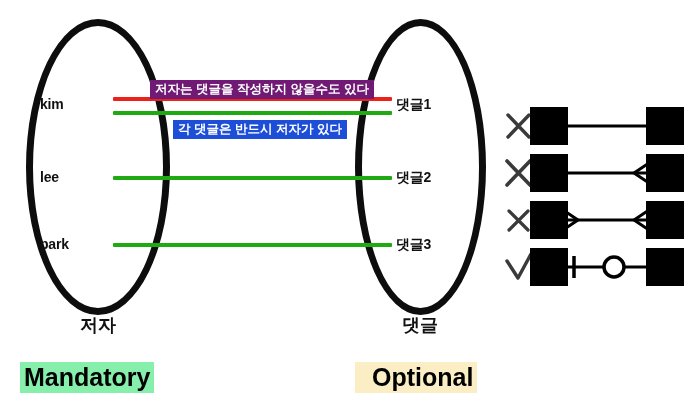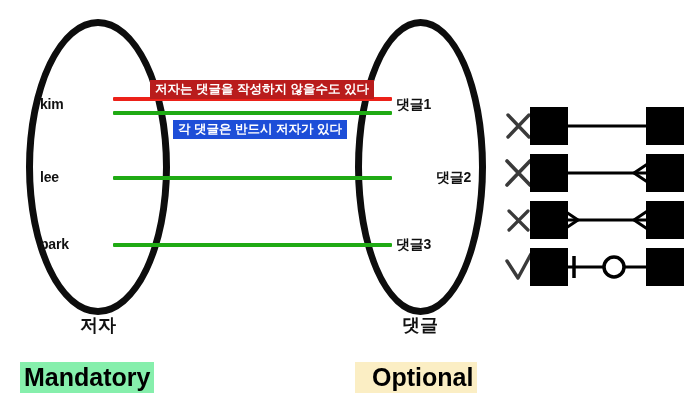--- a/index.html
+++ b/index.html
@@ -71,21 +71,21 @@
   .banner {
     position: absolute;
     font-size: 12.5px;
     font-weight: bold;
     color: #ffffff;
     white-space: nowrap;
     padding: 2px 5px 3px 5px;
     line-height: 1.15;
     box-sizing: border-box;
   }
-  .banner.red   { background: #b91c1c; }
+  .banner.red   { background: #701a75; }
   .banner.green { background: #1d4ed8; }
 
   
   #legend {
     position: absolute;
     left: 500px;
     top: 104px;
     width: 190px;
     height: 190px;
   }
@@ -137,21 +137,21 @@
   <div class="maplink green" style="left:113px; top:243px; width:279px;"></div>
 
   <div class="banner red" style="left:150px; top:80px;">저자는 댓글을 작성하지 않을수도 있다</div>
   <div class="banner green" style="left:173px; top:120px;">각 댓글은 반드시 저자가 있다</div>
 
   <div class="member-label left" style="left:40px; top:96px; width:68px;">kim</div>
   <div class="member-label left" style="left:40px; top:169px; width:68px;">lee</div>
   <div class="member-label left" style="left:40px; top:236px; width:68px;">park</div>
 
   <div class="member-label right" style="left:396px; top:96px;">댓글1</div>
-  <div class="member-label right" style="left:396px; top:169px;margin-left:40px;">댓글2</div>
+  <div class="member-label right" style="left:396px; top:169px;">댓글2</div>
   <div class="member-label right" style="left:396px; top:236px;">댓글3</div>
 
   <div class="set-name" style="left:48px; top:313px; width:100px;">저자</div>
   <div class="set-name" style="left:370px; top:313px; width:100px;">댓글</div>
 
   <div class="cardinality-word" style="left:20px; top:362px; background:#86efac;">Mandatory</div>
   <div class="cardinality-word" style="left:355px; top:362px; background:#fbeec4;padding-left:17px;">Optional</div>
 
   <div id="legend">
 

